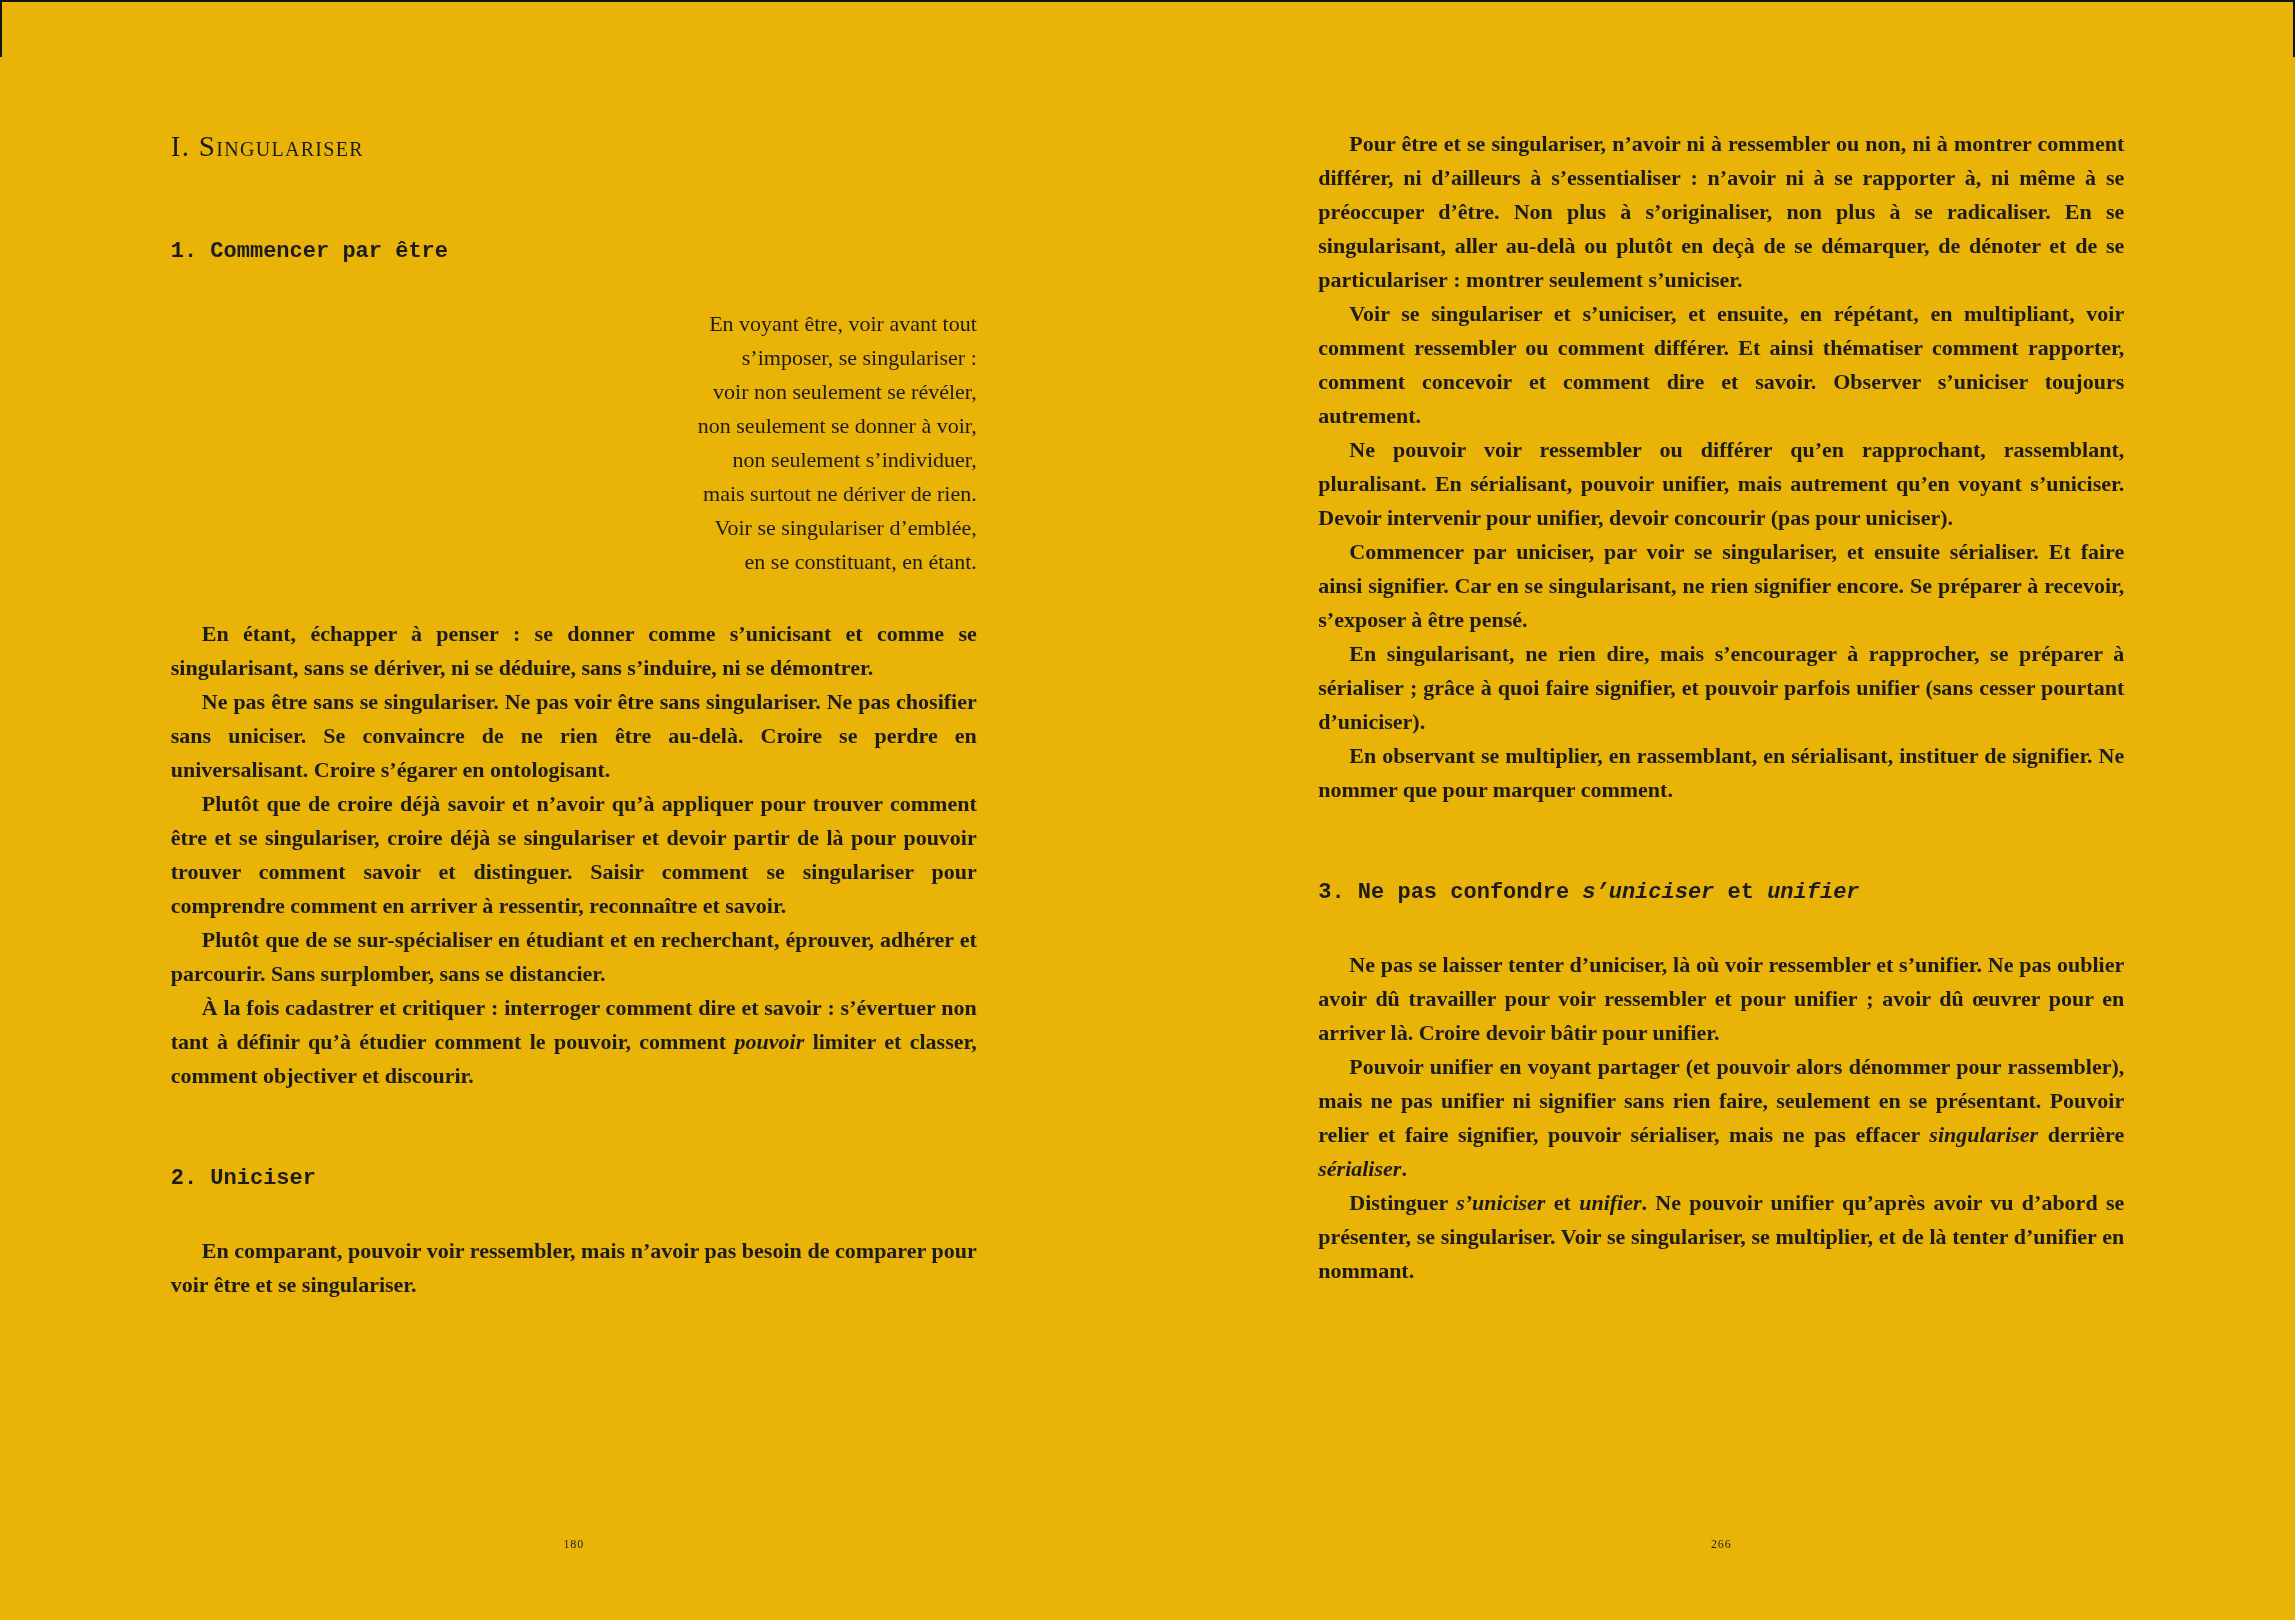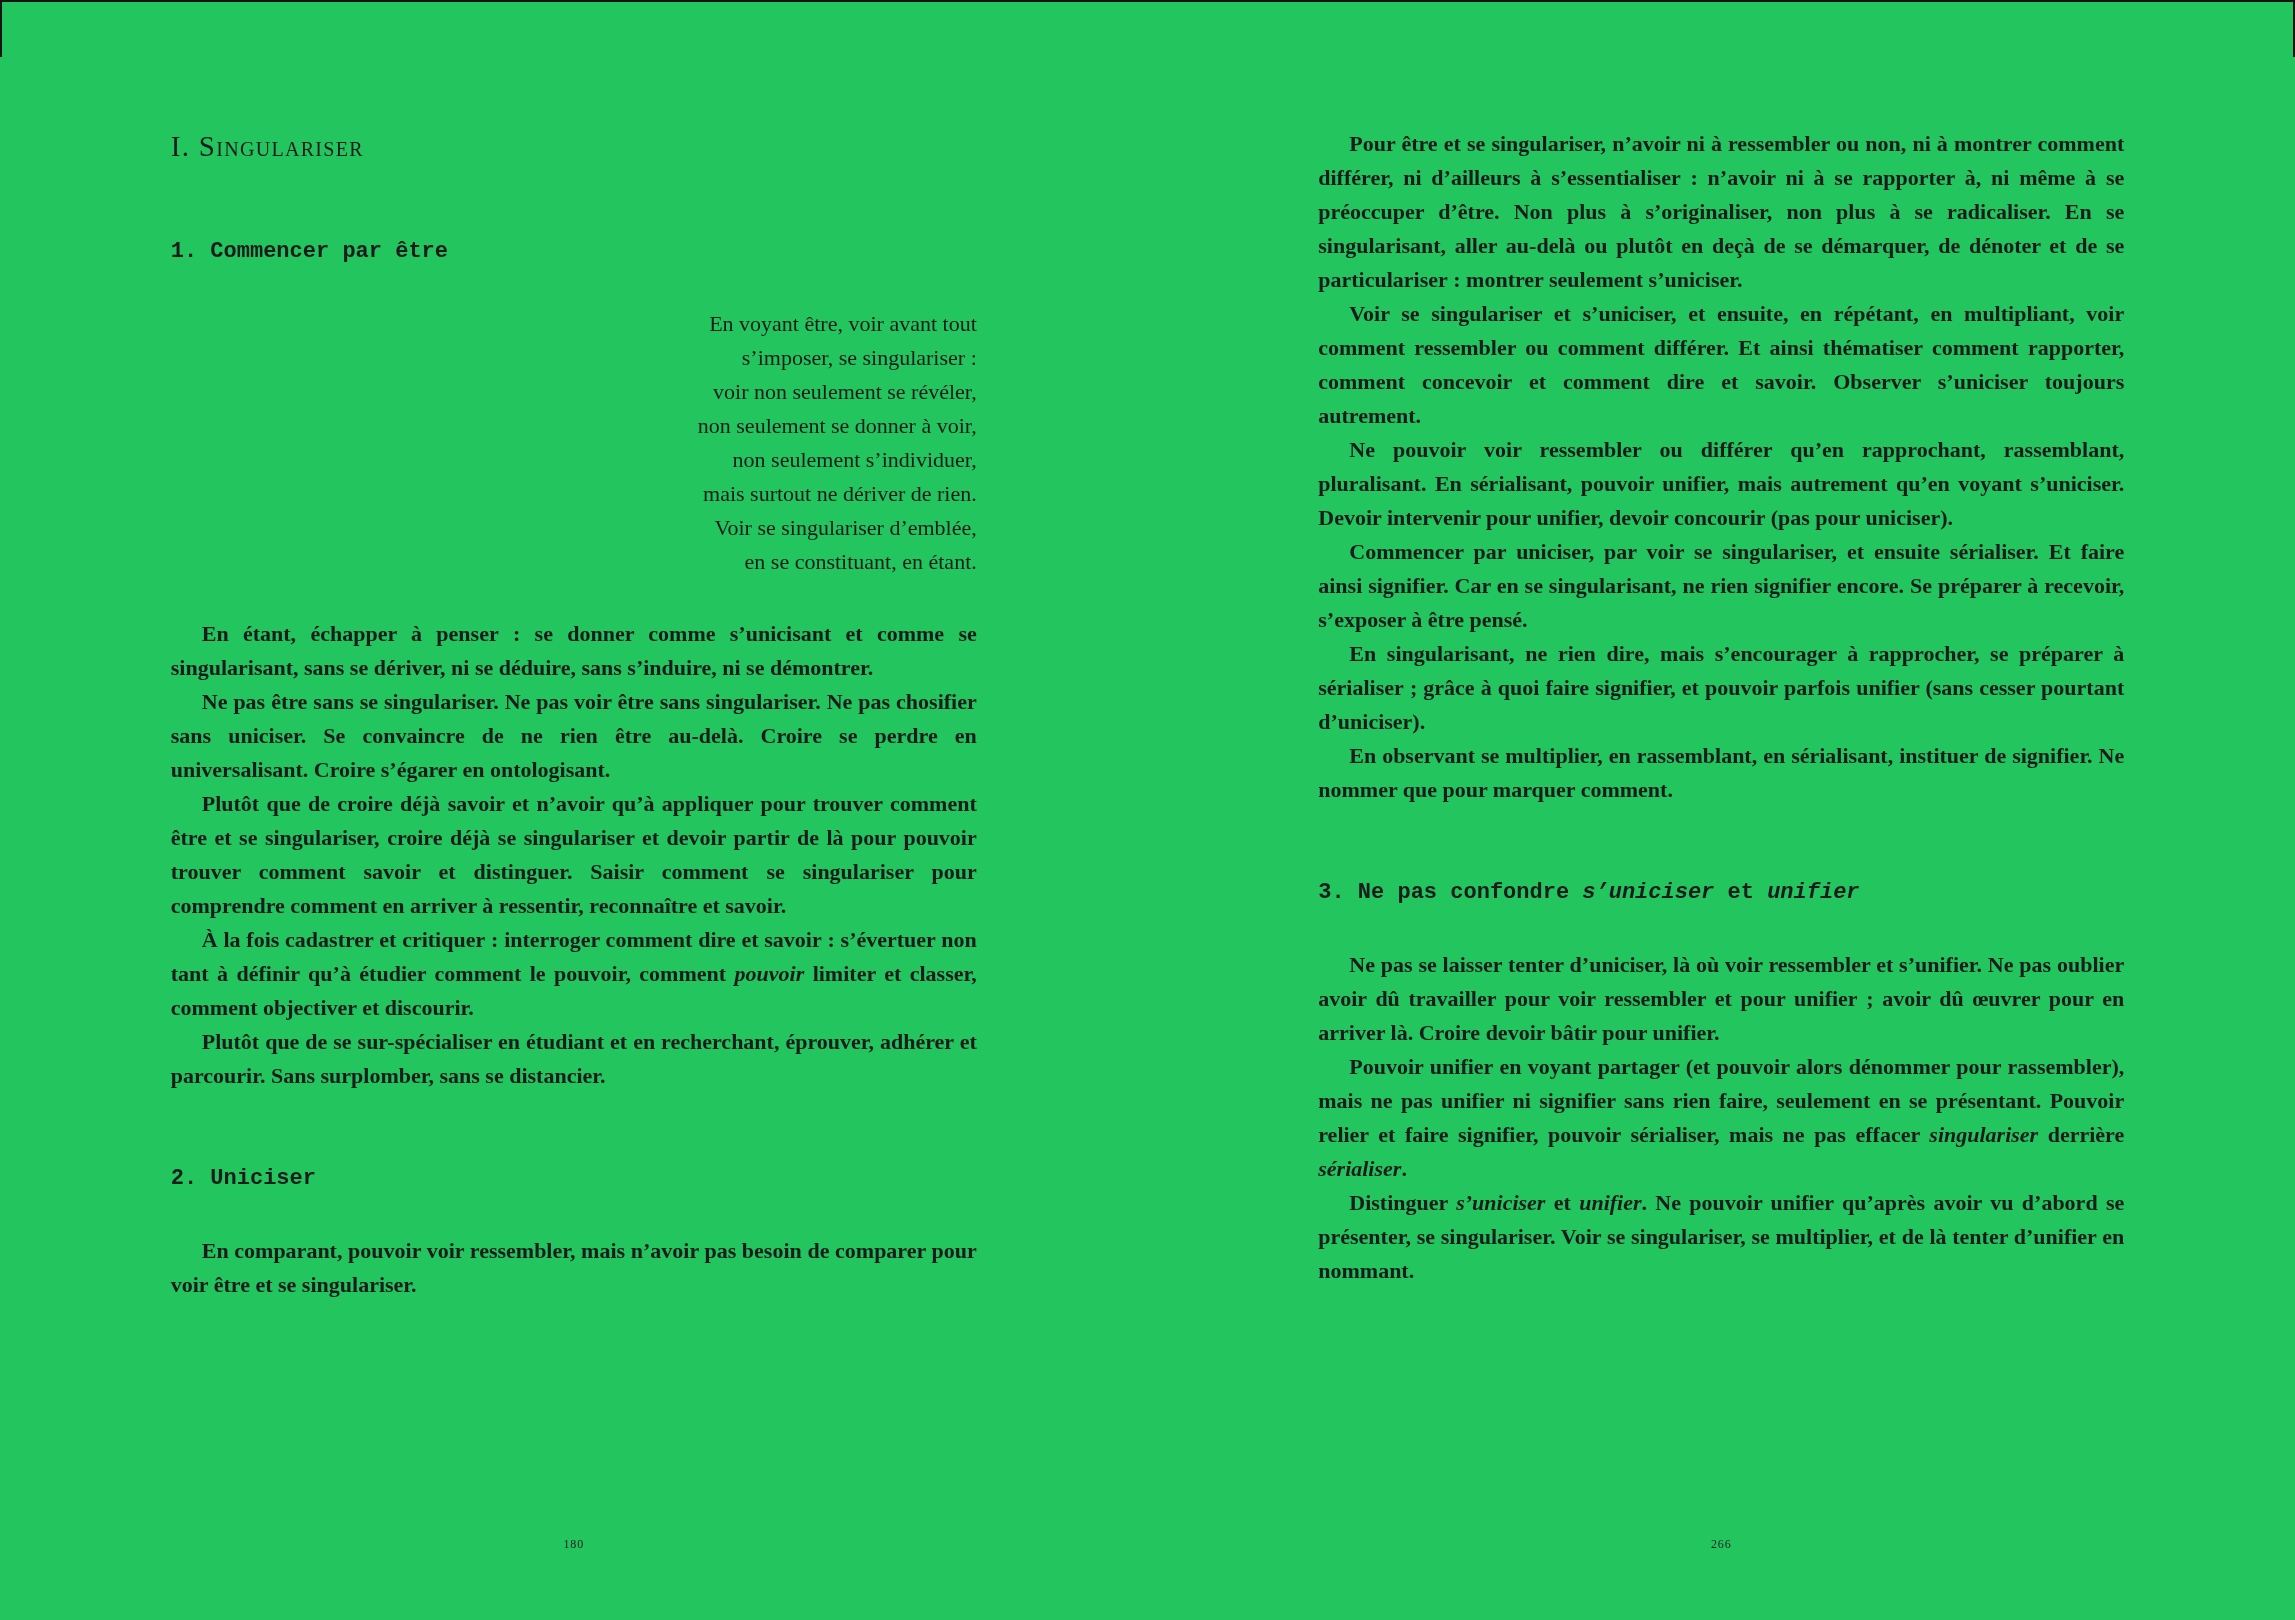--- a/index.html
+++ b/index.html
@@ -4,21 +4,21 @@
 <style>
   * { box-sizing: border-box; }
   html, body { margin: 0; padding: 0; }
   body {
     width: 2295px; height: 1621px;
     background: #ffffff;
     font-family: "Liberation Serif", "DejaVu Serif", serif;
     color: #1c1c1c;
     overflow: hidden;
   }
-  .spread { position: relative; width: 2295px; height: 1621px; display: flex; background: #22c55e; }
+  .spread { position: relative; width: 2295px; height: 1621px; display: flex; background: #eab308; }
   .edge-top { position: absolute; top: 0; left: 0; width: 100%; height: 1.7px; background: #141414; }
   .edge-left, .edge-right { position: absolute; top: 0; width: 1.7px; height: 57px; background: #141414; }
   .edge-left { left: 0; } .edge-right { right: 0; }
 
   .page { position: relative; width: 50%; height: 100%; }
   .page-inner { width: 806px; margin: 0 auto; padding-top: 127px; }
   .page-content {
     font-size: 22px;
     line-height: 34px;
     text-align: justify;
@@ -68,22 +68,22 @@
             <div class="verse-line indented">voir non seulement se révéler,</div>
             <div class="verse-line indented">non seulement se donner à voir,</div>
             <div class="verse-line indented">non seulement s’individuer,</div>
             <div class="verse-line indented">mais surtout ne dériver de rien.</div>
             <div class="verse-line">Voir se singulariser d’emblée,</div>
             <div class="verse-line indented">en se constituant, en étant.</div>
           </div>
           <p class="para"><span>En étant, échapper à penser&nbsp;: se donner comme s’unicisant et comme se singularisant, sans se dériver, ni se déduire, sans s’induire, ni se démontrer.</span></p>
           <p class="para gap"><span>Ne pas être sans se singulariser. Ne pas voir être sans singulariser. Ne pas chosifier sans uniciser. Se convaincre de ne rien être au-delà. Croire se perdre en universalisant. Croire s’égarer en ontologisant.</span></p>
           <p class="para gap"><span>Plutôt que de croire déjà savoir et n’avoir qu’à appliquer pour trouver comment être et se singulariser, croire déjà se singulariser et devoir partir de là pour pouvoir trouver comment savoir et distinguer. Saisir comment se singulariser pour comprendre comment en arriver à ressentir, reconnaître et savoir.</span></p>
+          <p class="para gap"><span>Plutôt que de se sur-spécialiser en étudiant et en recherchant, éprouver, adhérer et parcourir. Sans surplomber, sans se distancier.</span></p>
           <p class="para"><span>À la fois cadastrer et critiquer&nbsp;: interroger comment dire et savoir&nbsp;: s’évertuer non tant à définir qu’à étudier comment le pouvoir, comment </span><em>pouvoir</em><span> limiter et classer, comment objectiver et discourir.</span></p>
-          <p class="para gap"><span>Plutôt que de se sur-spécialiser en étudiant et en recherchant, éprouver, adhérer et parcourir. Sans surplomber, sans se distancier.</span></p>
           <h2 class="section-heading"><span>2. Uniciser</span></h2>
           <p class="para gap"><span>En comparant, pouvoir voir ressembler, mais n’avoir pas besoin de comparer pour voir être et se singulariser.</span></p>
         </div>
     </div>
     <div class="folio">180</div>
   </div>
 
   <div class="page">
     <div class="page-inner">
       <div class="page-content">

